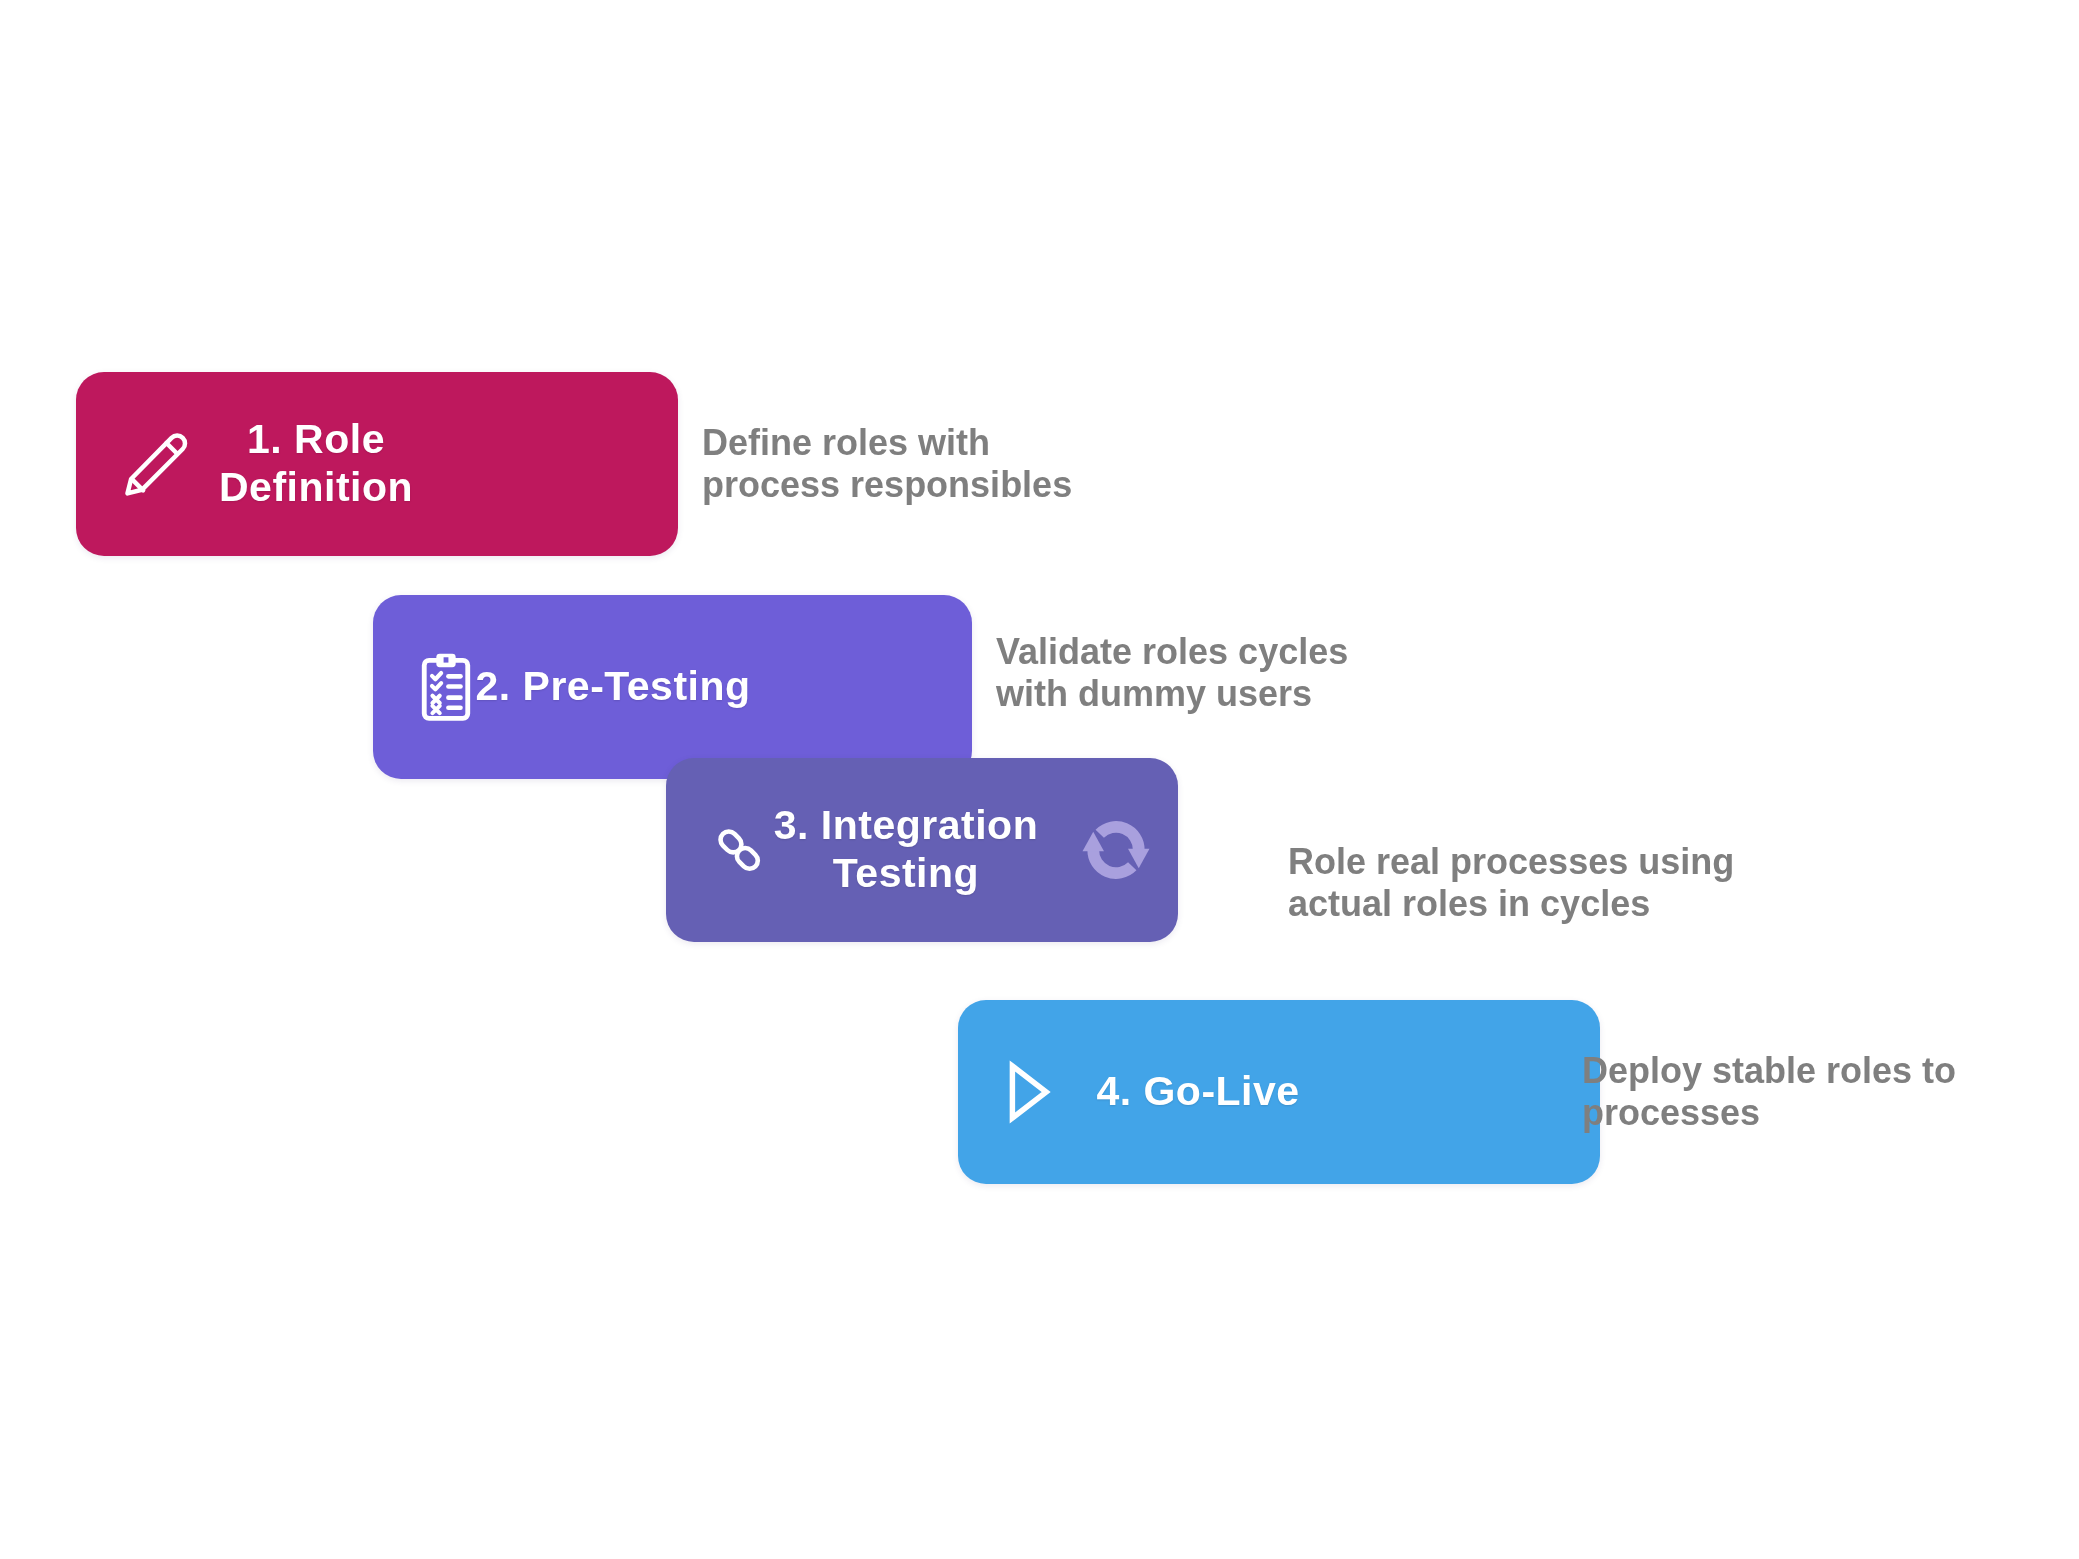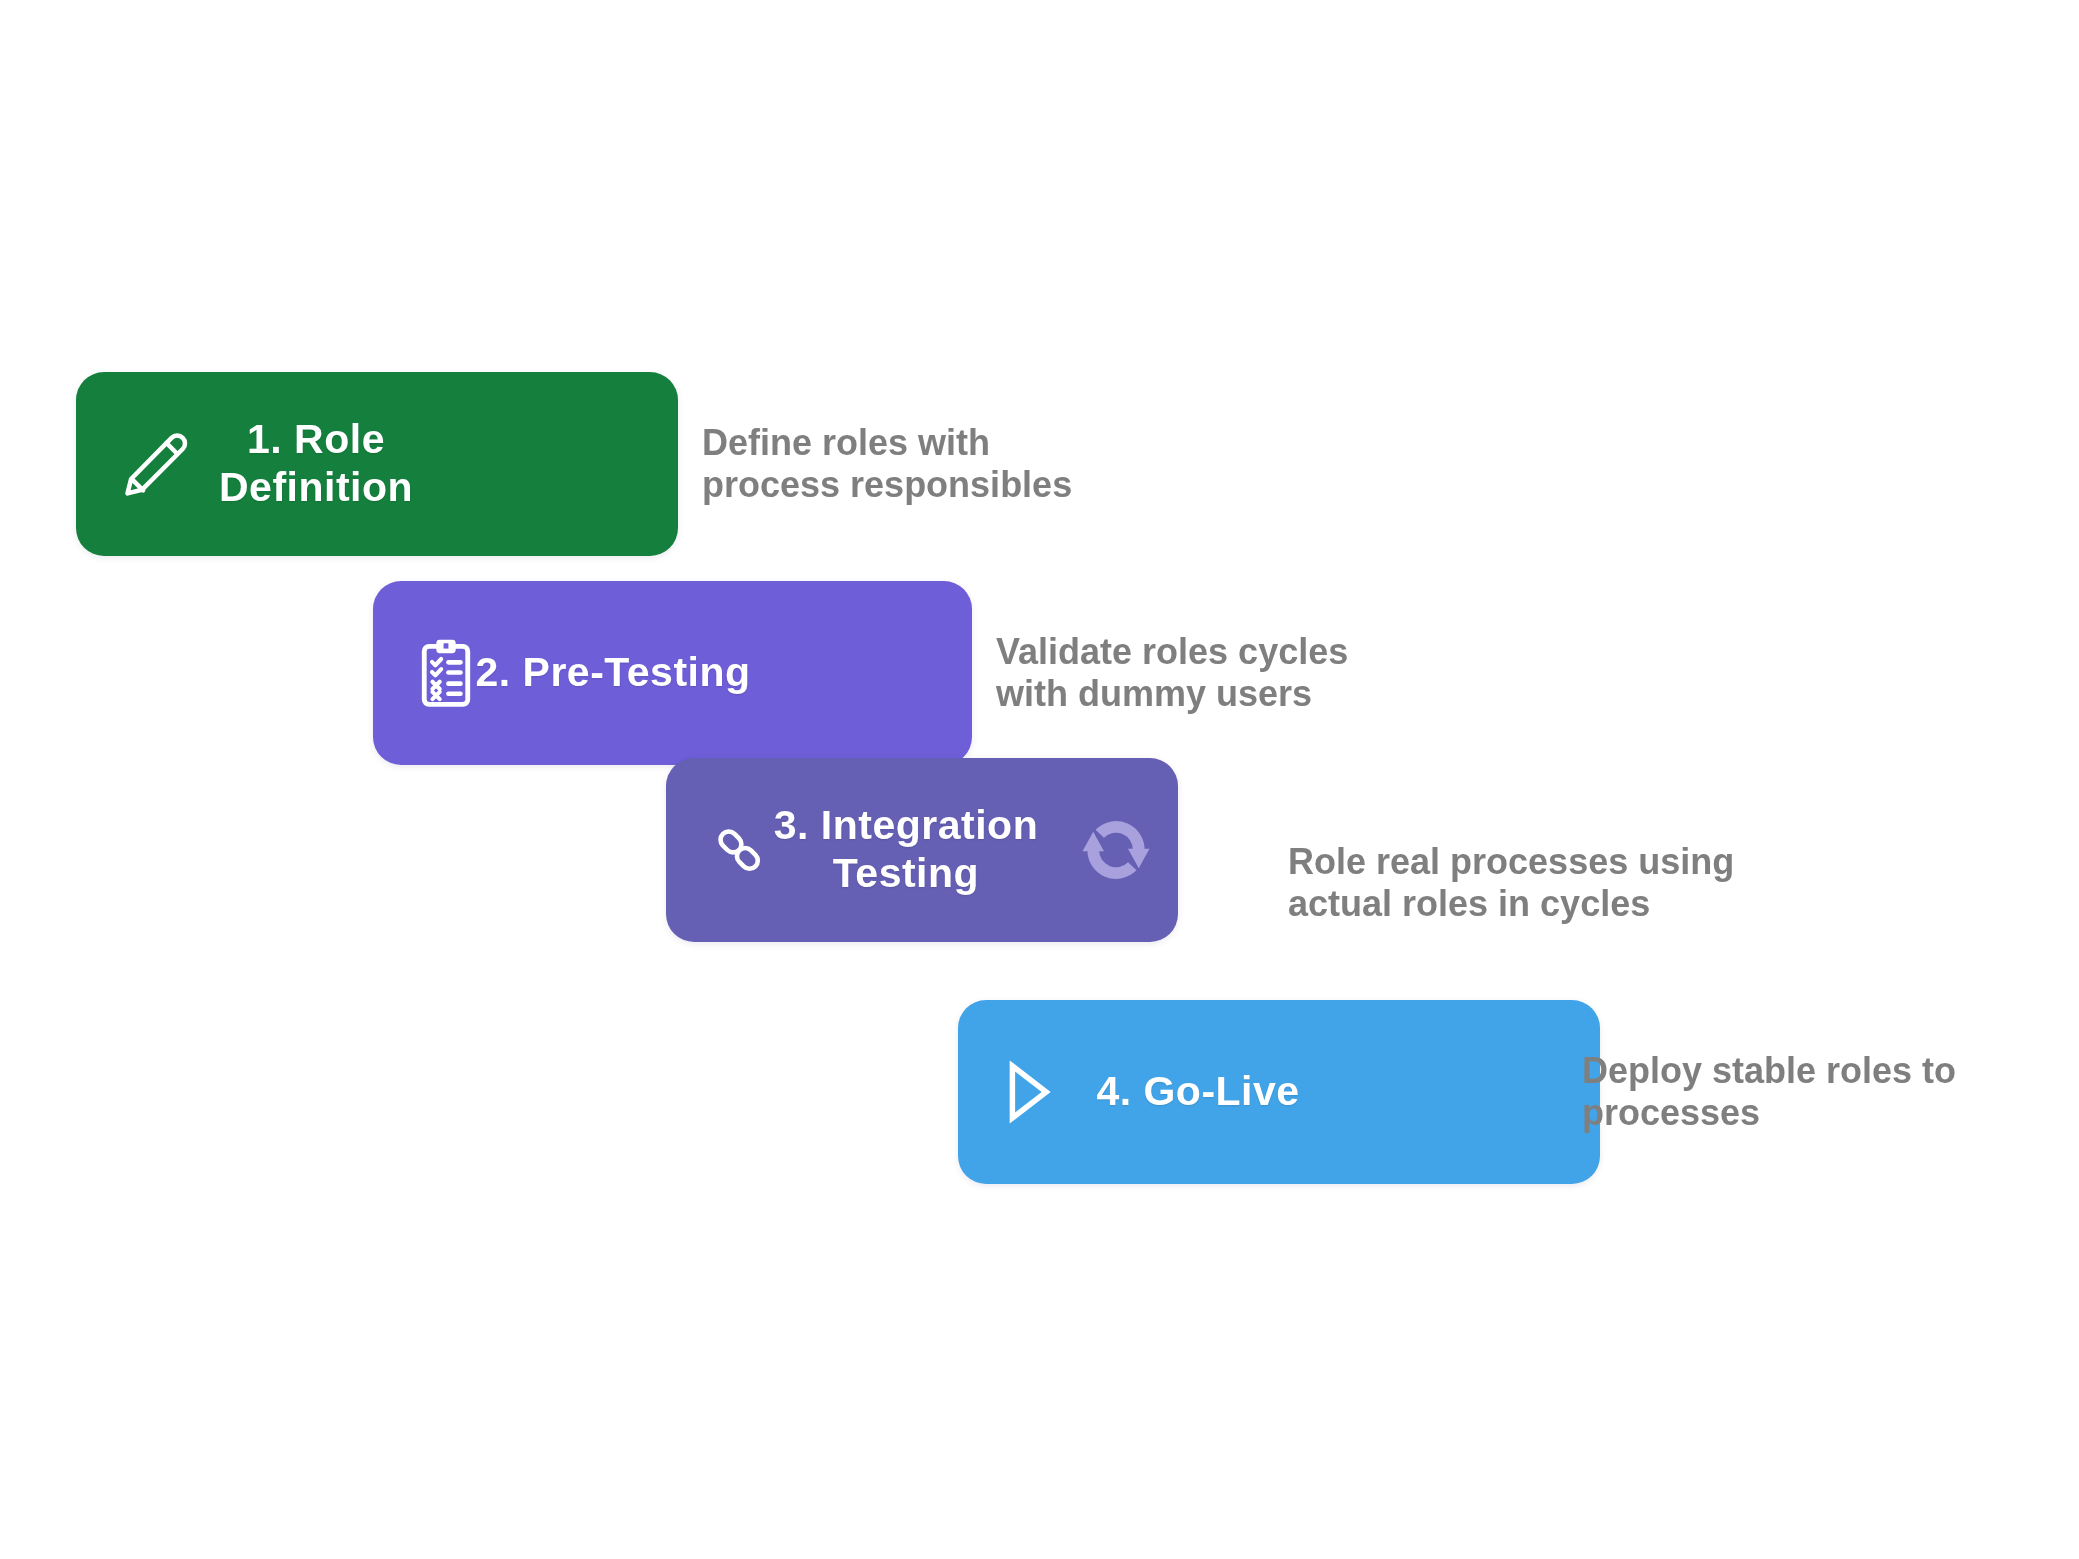--- a/index.html
+++ b/index.html
@@ -11,21 +11,21 @@
     overflow:hidden;
     font-family:"Liberation Sans", sans-serif;
   }
   .box{
     position:absolute;
     height:184px;
     border-radius:28px;
     box-shadow:0 2px 6px rgba(60,40,110,0.10);
   }
   .s1{left:76px;  top:372px;  width:602px;}
-  .s2{left:373px; top:581px;  width:599px;}
+  .s2{left:373px; top:595px;  width:599px;}
   .s3{left:666px; top:758px;  width:512px;}
   .s4{left:958px; top:1000px; width:600px;}
 
   .main-icon{
     position:absolute;left:44px;top:0;height:100%;
     display:flex;align-items:center;
   }
   .right-icon{
     position:absolute;right:21px;top:0;height:100%;
     display:flex;align-items:center;
@@ -54,21 +54,21 @@
   .d1{left:702px;  top:372px;}
   .d2{left:996px;  top:581px;}
   .d3{left:1288px; top:791px;}
   .d4{left:1582px; top:1000px;}
 </style>
 </head>
 <body>
 
 <div class="canvas">
 
-  <div class="box s1" style="background: #15803d;">
+  <div class="box s1" style="background: #be185d;">
     <span class="main-icon">
       <svg width="72" height="72" viewBox="0 0 24 24">
         <g fill="none" stroke="#ffffff" stroke-width="1.5" stroke-linejoin="round" stroke-linecap="round">
           <path d="M17.2 3.3a2.6 2.6 0 0 1 3.7 3.7L7.3 20.6 2.5 21.8 3.7 17 17.2 3.3z"></path>
           <path d="M15.5 5 L19 8.5"></path>
           <path d="M4.2 17.3 L7.7 20.8"></path>
         </g>
       </svg>
     </span>
     <div class="title">1. Role

